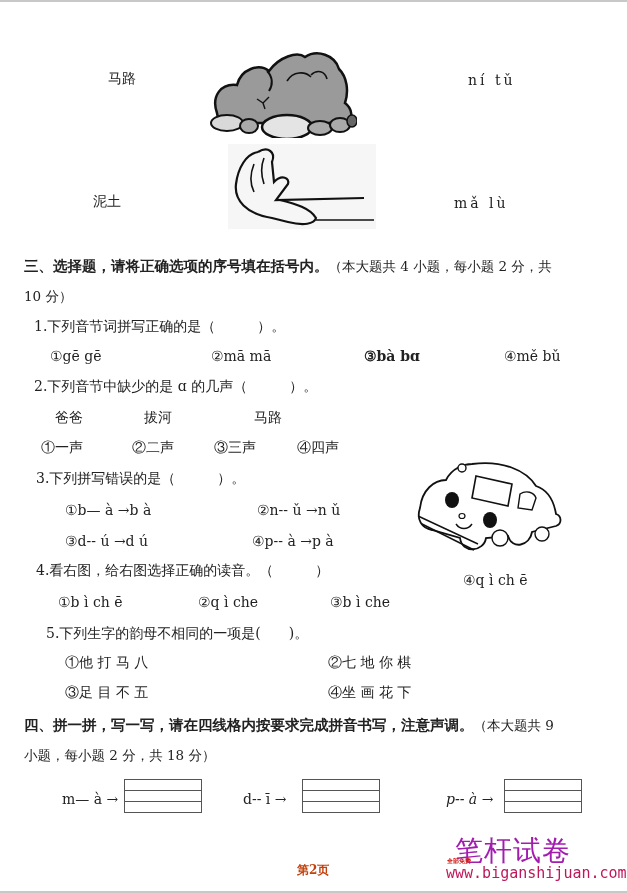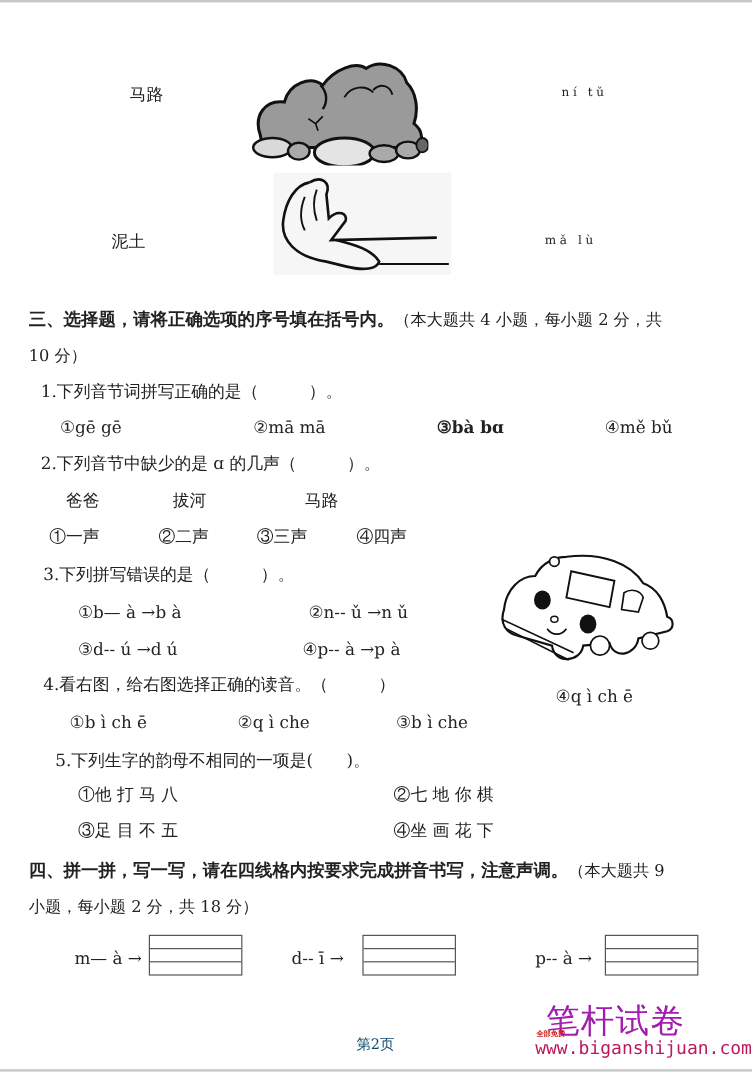--- a/index.html
+++ b/index.html
@@ -4,28 +4,28 @@
 <style>
   html, body { margin:0; padding:0; background:#ffffff; }
   body { width:627px; height:893px; position:relative; overflow:hidden;
          font-family:"DejaVu Serif","Liberation Serif",serif; color:#222; }
   .topline { position:absolute; left:0; top:0; width:627px; height:2px; background:#c8c8c8; }
   .botline { position:absolute; left:0; bottom:0; width:627px; height:2px; background:#c8c8c8; }
   .abs { position:absolute; white-space:nowrap; }
   .t14 { font-size:14px; }
   .bold { font-weight:bold; font-family:"DejaVu Sans","Liberation Sans",sans-serif; font-size:14.5px; }
   .note { font-weight:normal; font-family:"DejaVu Serif","Liberation Serif",serif; font-size:13.5px; }
-  .py { letter-spacing:3px; font-size:10px; }
+  .py { letter-spacing:3px; font-size:14px; }
   .img-box { position:absolute; background:#fff; }
   .grid4 { position:absolute; width:78px; height:34px; border:1.3px solid #555; box-sizing:border-box; }
   .grid4 .ln { position:absolute; left:0; right:0; height:1.3px; background:#555; }
   .wm-title { position:absolute; font-family:"DejaVu Sans","Liberation Sans",sans-serif; font-size:28px; color:#a21caf; letter-spacing:1px; }
   .wm-url { position:absolute; font-family:"DejaVu Sans Mono","Liberation Mono",monospace; font-size:15px; color:#be185d; }
   .wm-free { position:absolute; font-family:"DejaVu Sans","Liberation Sans",sans-serif; font-size:6px; color:#d0201a; font-weight:bold; }
-  .pageno { position:absolute; font-size:12px; color:#0c4a6e; }
+  .pageno { position:absolute; font-size:12px; color:#c2410c;font-weight:bold; }
 </style>
 </head>
 <body>
 
 <div class="topline"></div>
 
 <div class="abs t14" style="left:108px;top:70px;">马路</div>
 <div class="abs t14" style="left:93px;top:193px;">泥土</div>
 <div class="abs py" style="left:468px;top:72px;">ní tǔ</div>
 <div class="abs py" style="left:454px;top:195px;">mǎ lù</div>
@@ -118,21 +118,21 @@
   <div class="ln" style="top:10px;"></div>
     <div class="ln" style="top:21px;"></div>
 </div>
 
 <div class="abs t14" style="left:243px;top:791px;">d-- ī →</div>
 <div class="grid4" style="left:302px;top:779px;">
   <div class="ln" style="top:10px;"></div>
     <div class="ln" style="top:21px;"></div>
 </div>
 
-<div class="abs t14" style="left:446px;top:791px;">p-- à →</div>
+<div class="abs t14" style="left:446px;top:791px;font-style:italic;">p-- à →</div>
 <div class="grid4" style="left:504px;top:779px;">
   <div class="ln" style="top:10px;"></div>
     <div class="ln" style="top:21px;"></div>
 </div>
 
 <div class="pageno" style="left:297px;top:862px;">第2页</div>
 <div class="wm-title" style="left:455px;top:832px;">笔杆试卷</div>
 <div class="wm-free" style="left:447px;top:857px;">全部免费</div>
 <div class="wm-url" style="left:446px;top:864px;">www.biganshijuan.com</div>
 

